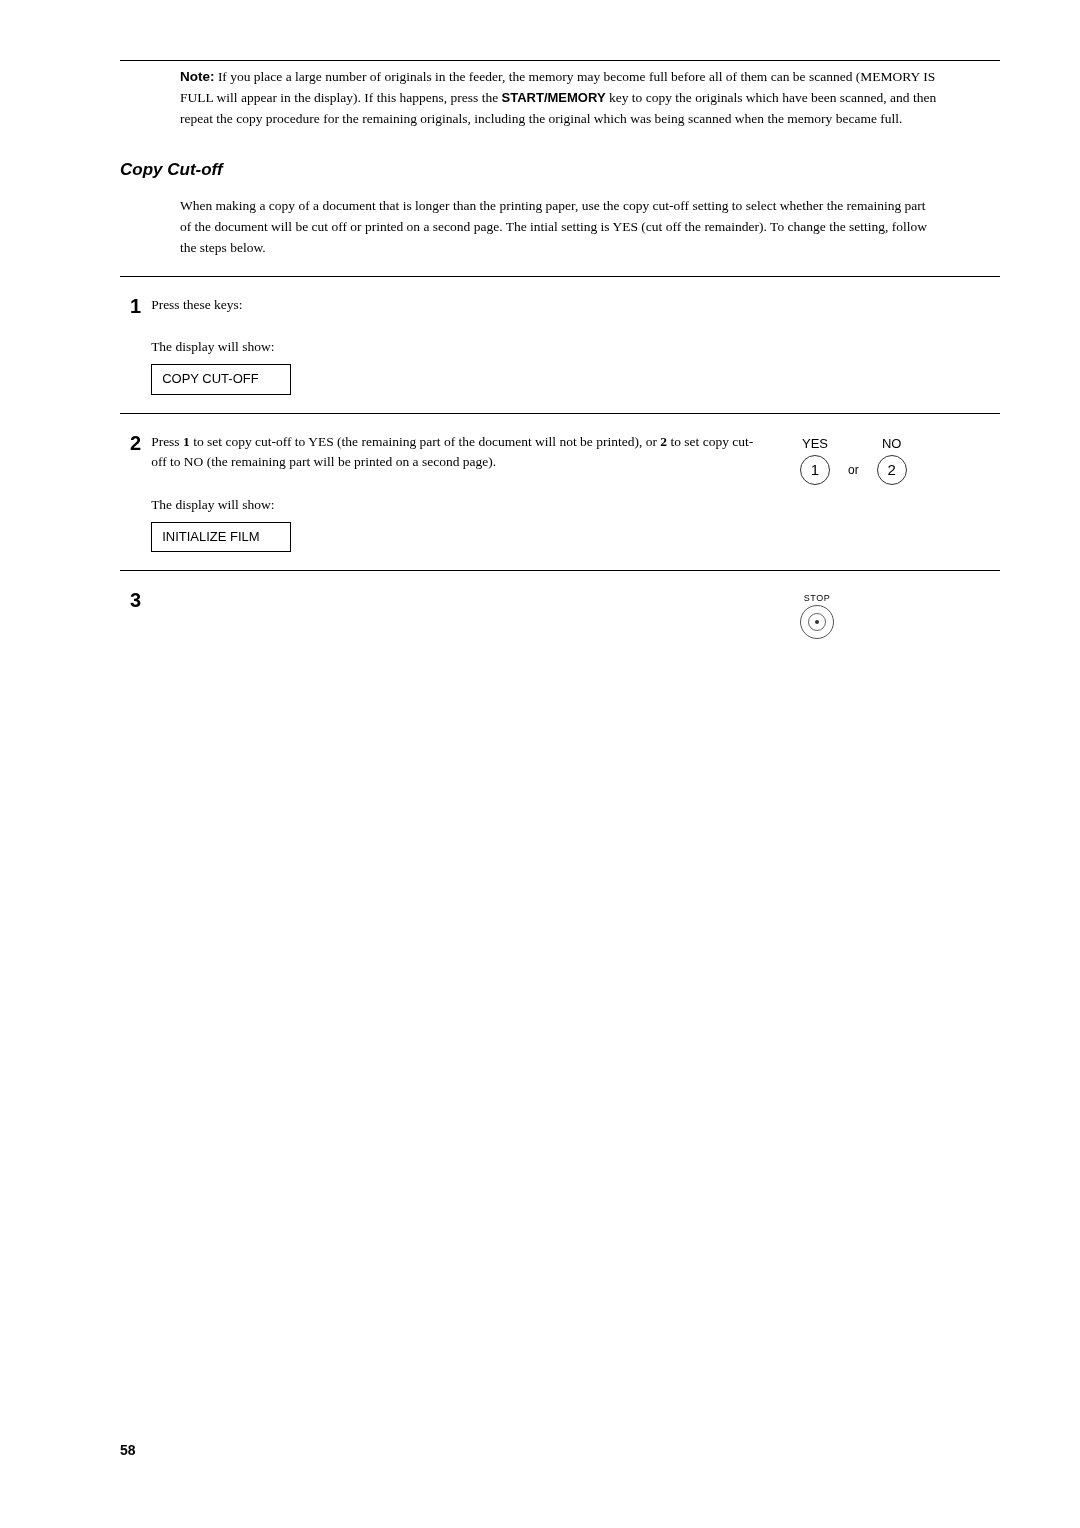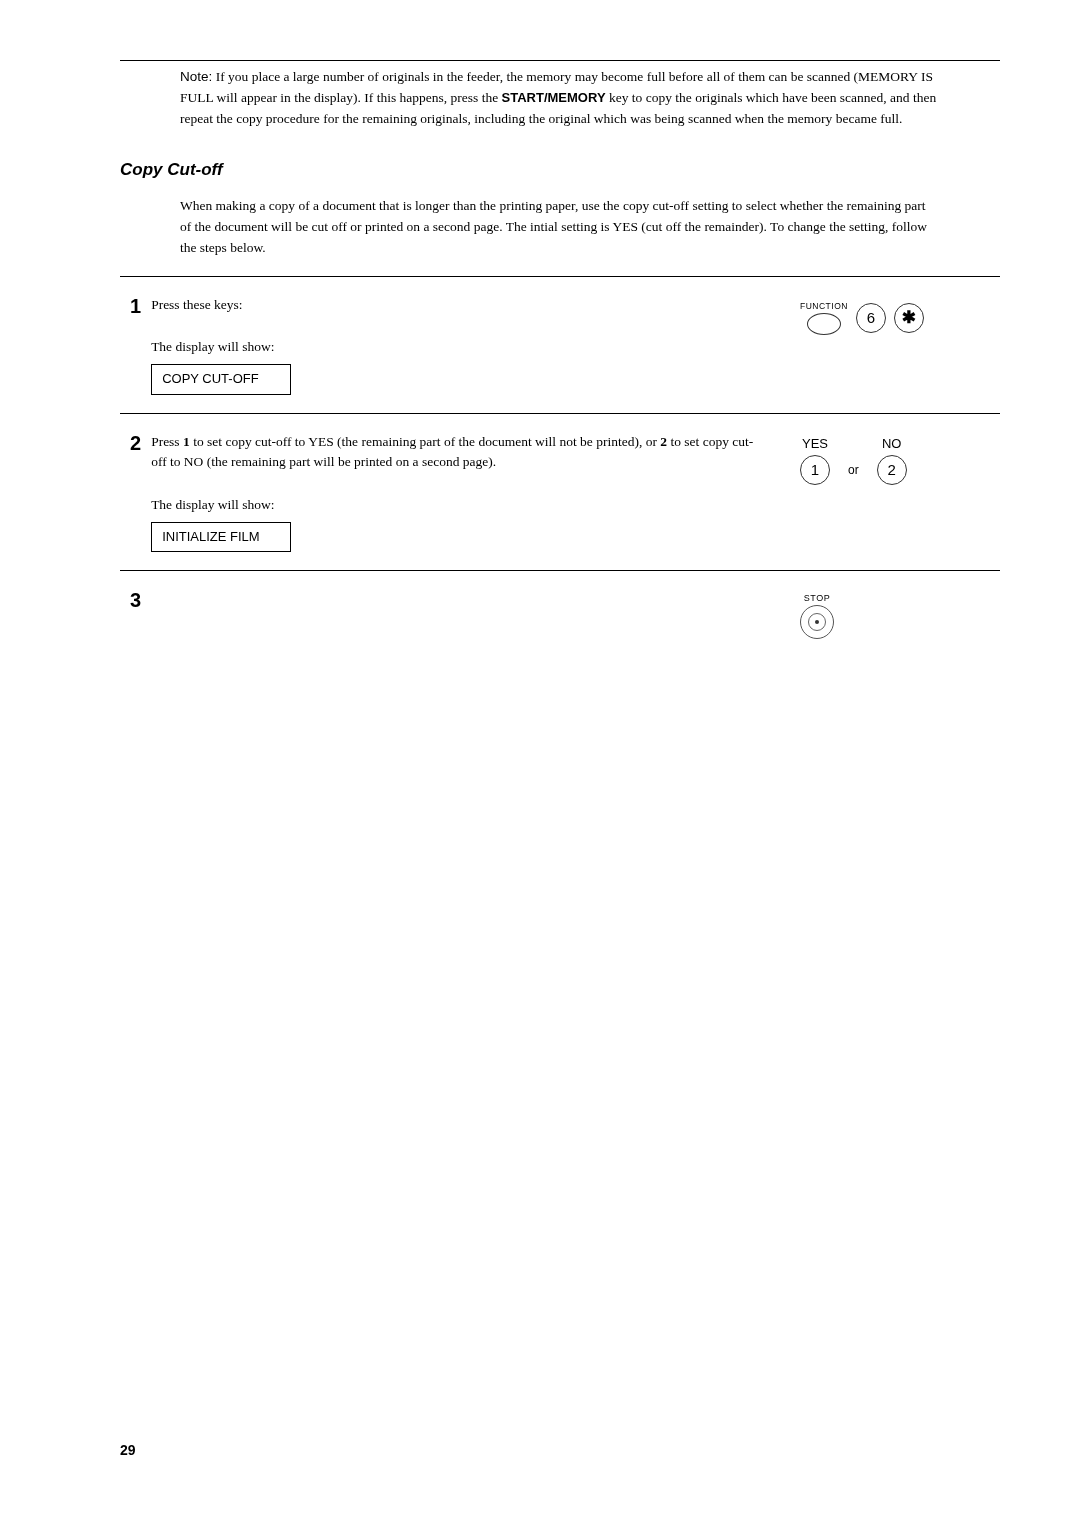--- a/index.html
+++ b/index.html
@@ -29,21 +29,21 @@
       margin-bottom: 18px;
     }
     .note-block {
       margin-left: 60px;
       margin-right: 60px;
       margin-bottom: 30px;
       font-size: 13.5px;
       line-height: 1.55;
     }
     .note-block .note-label {
-      font-weight: normal;
+      font-weight: bold;
       font-family: Arial, sans-serif;
       font-size: 13.5px;
     }
     .bold-mono {
       font-family: Arial, sans-serif;
       font-weight: bold;
       font-size: 13px;
       text-align: center;
     }
     .section-title {
@@ -250,30 +250,20 @@
 
   <div class="steps-area">
 
     <div class="step-row">
       <div class="step-left">
         <span class="step-number">1</span>
         <div class="step-text">
           <span>Press these keys:</span>
           <div class="display-will-show">The display will show:</div>
           <div class="lcd-box">COPY CUT-OFF</div>
-        </div>
-      </div>
-      <div class="step-right">
-        <div class="key-row">
-          <div class="function-key-group">
-            <span class="function-label">FUNCTION</span>
-            <div class="key-oval"></div>
-          </div>
-          <div class="key-circle">6</div>
-          <div class="key-star">✱</div>
         </div>
       </div>
     </div>
 
     <div class="step-row">
       <div class="step-left">
         <span class="step-number">2</span>
         <div class="step-text">
           <span>Press </span><strong>1</strong><span> to set copy cut-off to YES (the remaining part of the document will not be printed), or </span><strong>2</strong><span> to set copy cut-off to NO (the remaining part will be printed on a second page).</span>
           <div class="display-will-show">The display will show:</div>
@@ -306,15 +296,15 @@
             <div class="stop-inner">
               <div class="stop-dot"></div>
             </div>
           </div>
         </div>
       </div>
     </div>
 
   </div>
 
-  <div class="page-number">29</div>
+  <div class="page-number">58</div>
 
 </div>
 
 </body></html>

